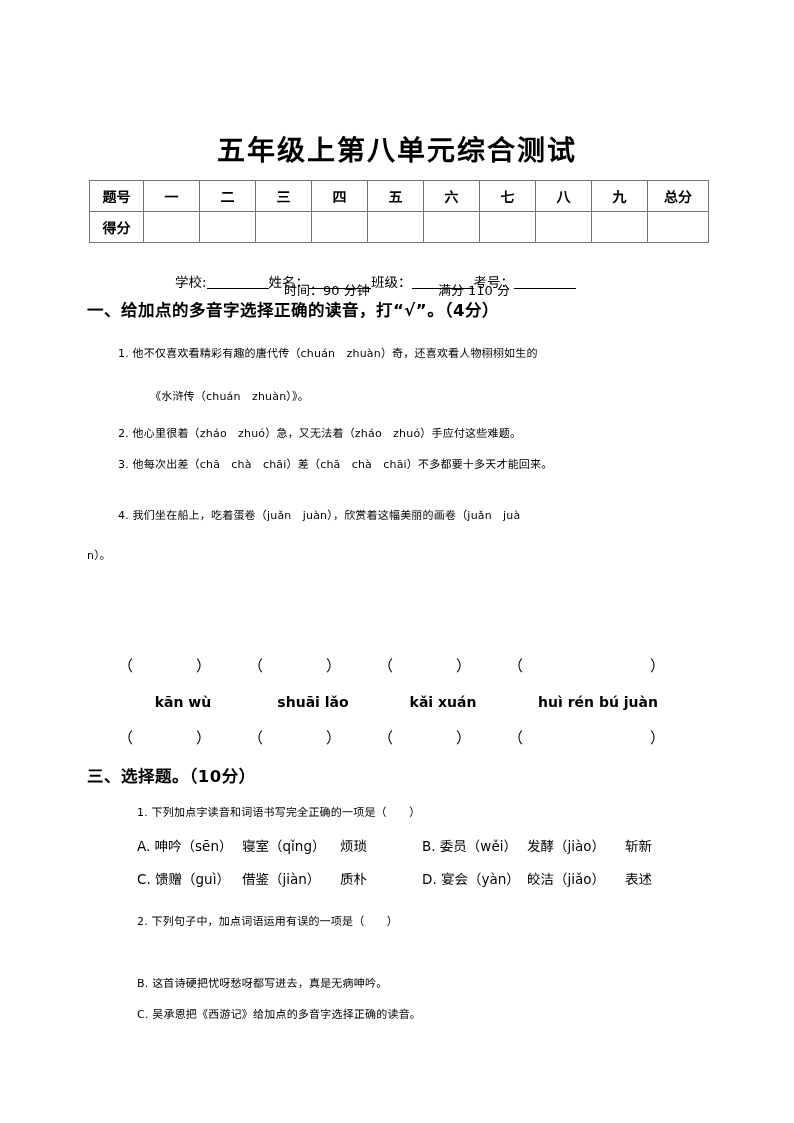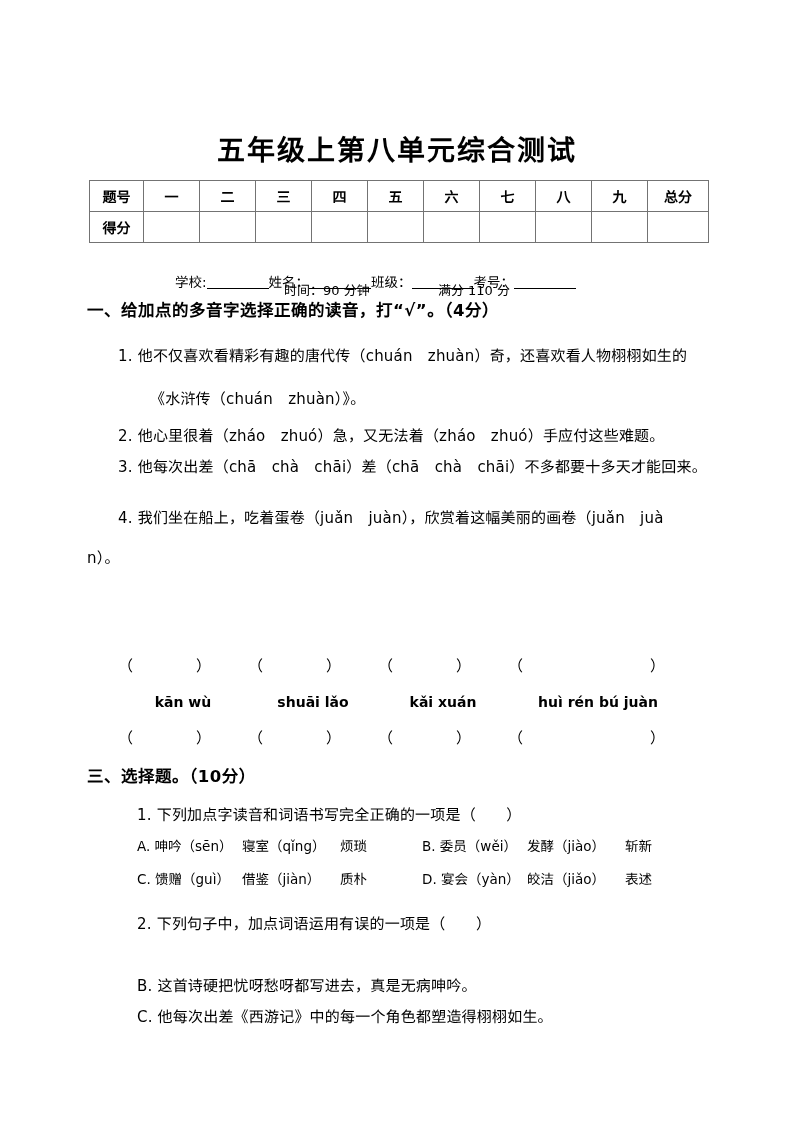--- a/index.html
+++ b/index.html
@@ -103,21 +103,21 @@
     left: 87px;
     font-size: 16.5px;
     font-weight: bold;
     letter-spacing: 0.5px;
     white-space: nowrap;
   }
 
   
   .qline {
     position: absolute;
-    font-size: 15px;
+    font-size: 11px;
     white-space: nowrap;
     letter-spacing: 0.2px;
   }
   .qline.idt {
     left: 118px;
   }
   .qline.idt2 {
     left: 137px;
   }
   .qline.flush {
@@ -264,15 +264,15 @@
   <div class="opt-row" style="top:835px;">
     <span class="opt-half first"><span class="opt-seg s1">A. 呻吟（sēn）</span><span class="opt-seg s2">寝室（qǐng）</span><span class="opt-seg">烦琐</span></span><span class="opt-half"><span class="opt-seg s1">B. 委员（wěi）</span><span class="opt-seg s2">发酵（jiào）</span><span class="opt-seg">斩新</span></span>
   </div>
 
   <div class="opt-row" style="top:868px;">
     <span class="opt-half first"><span class="opt-seg s1">C. 馈赠（guì）</span><span class="opt-seg s2">借鉴（jiàn）</span><span class="opt-seg">质朴</span></span><span class="opt-half"><span class="opt-seg s1">D. 宴会（yàn）</span><span class="opt-seg s2">皎洁（jiǎo）</span><span class="opt-seg">表述</span></span>
   </div>
 
   <div class="qline idt2" style="top:912px;">2. 下列句子中，加点词语运用有误的一项是（　　）</div>
   <div class="qline idt2" style="top:974px;">B. 这首诗硬把忧呀愁呀都写进去，真是无病呻吟。</div>
-  <div class="qline idt2" style="top:1005px;">C. 他每次出差《西游记》中的每一个角色都塑造得栩栩如生。</div>
+  <div class="qline idt2" style="top:1005px;">C. 吴承恩把《西游记》给加点的多音字选择正确的读音。</div>
 
 </div>
 
 </body></html>

